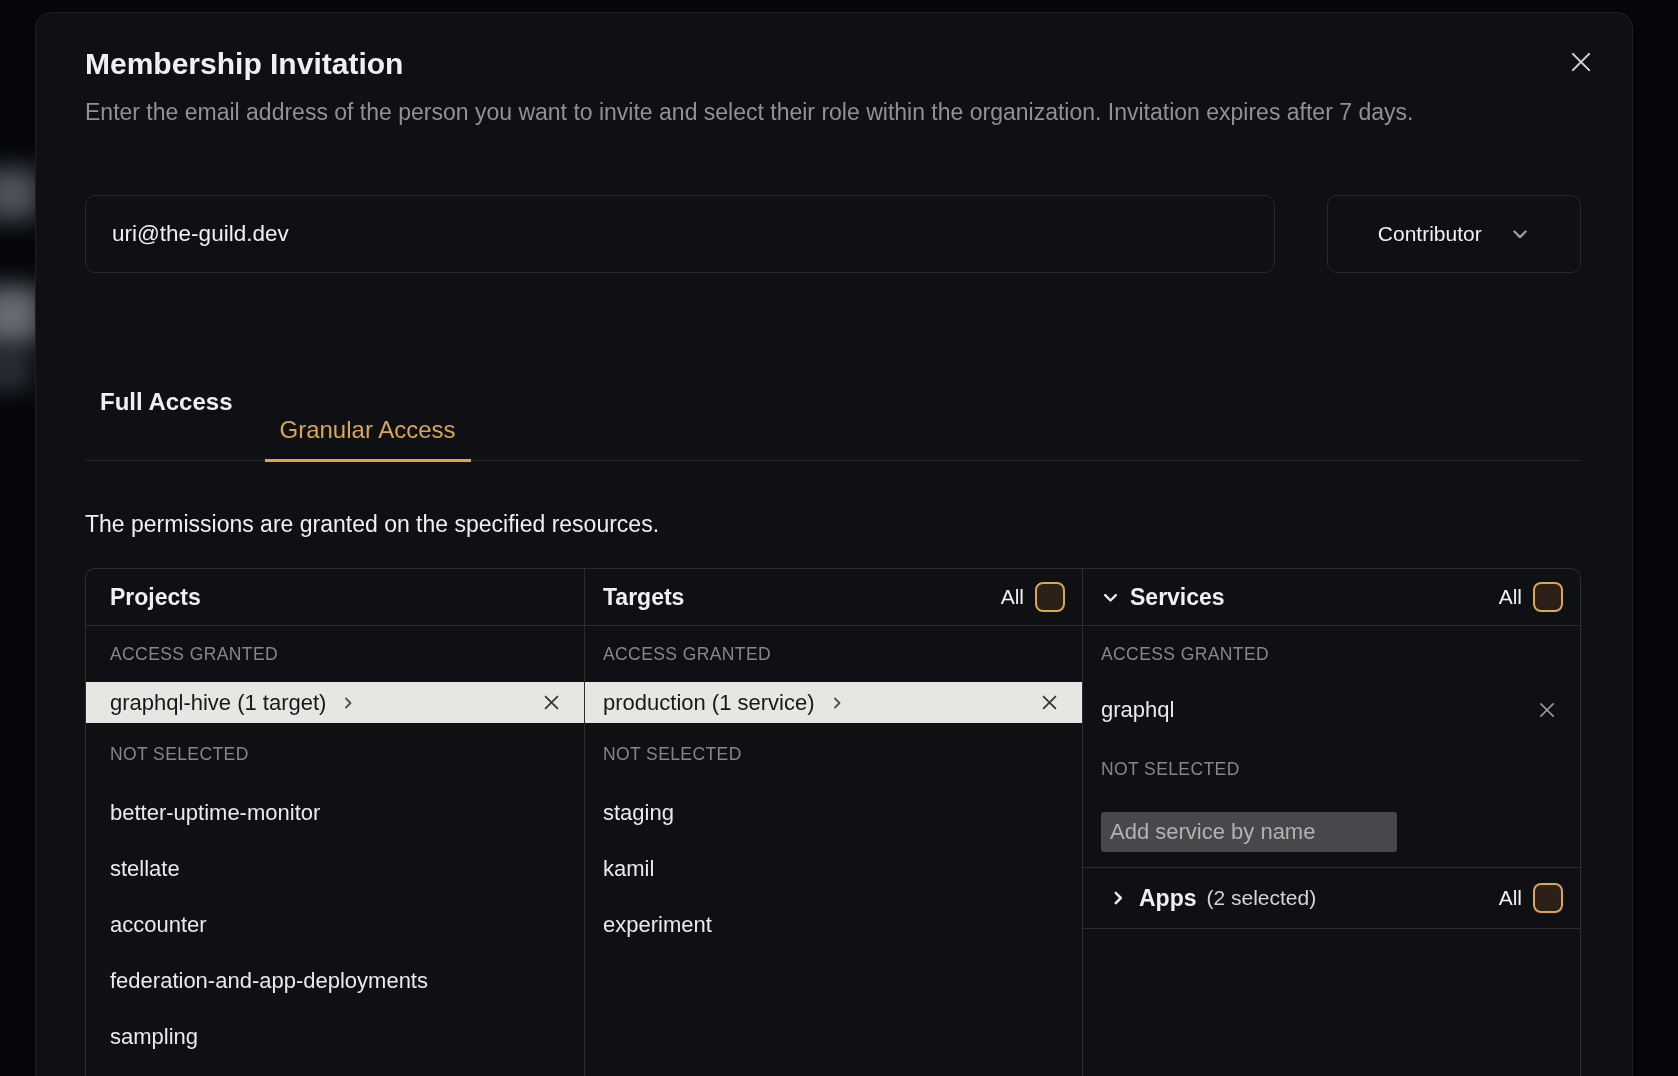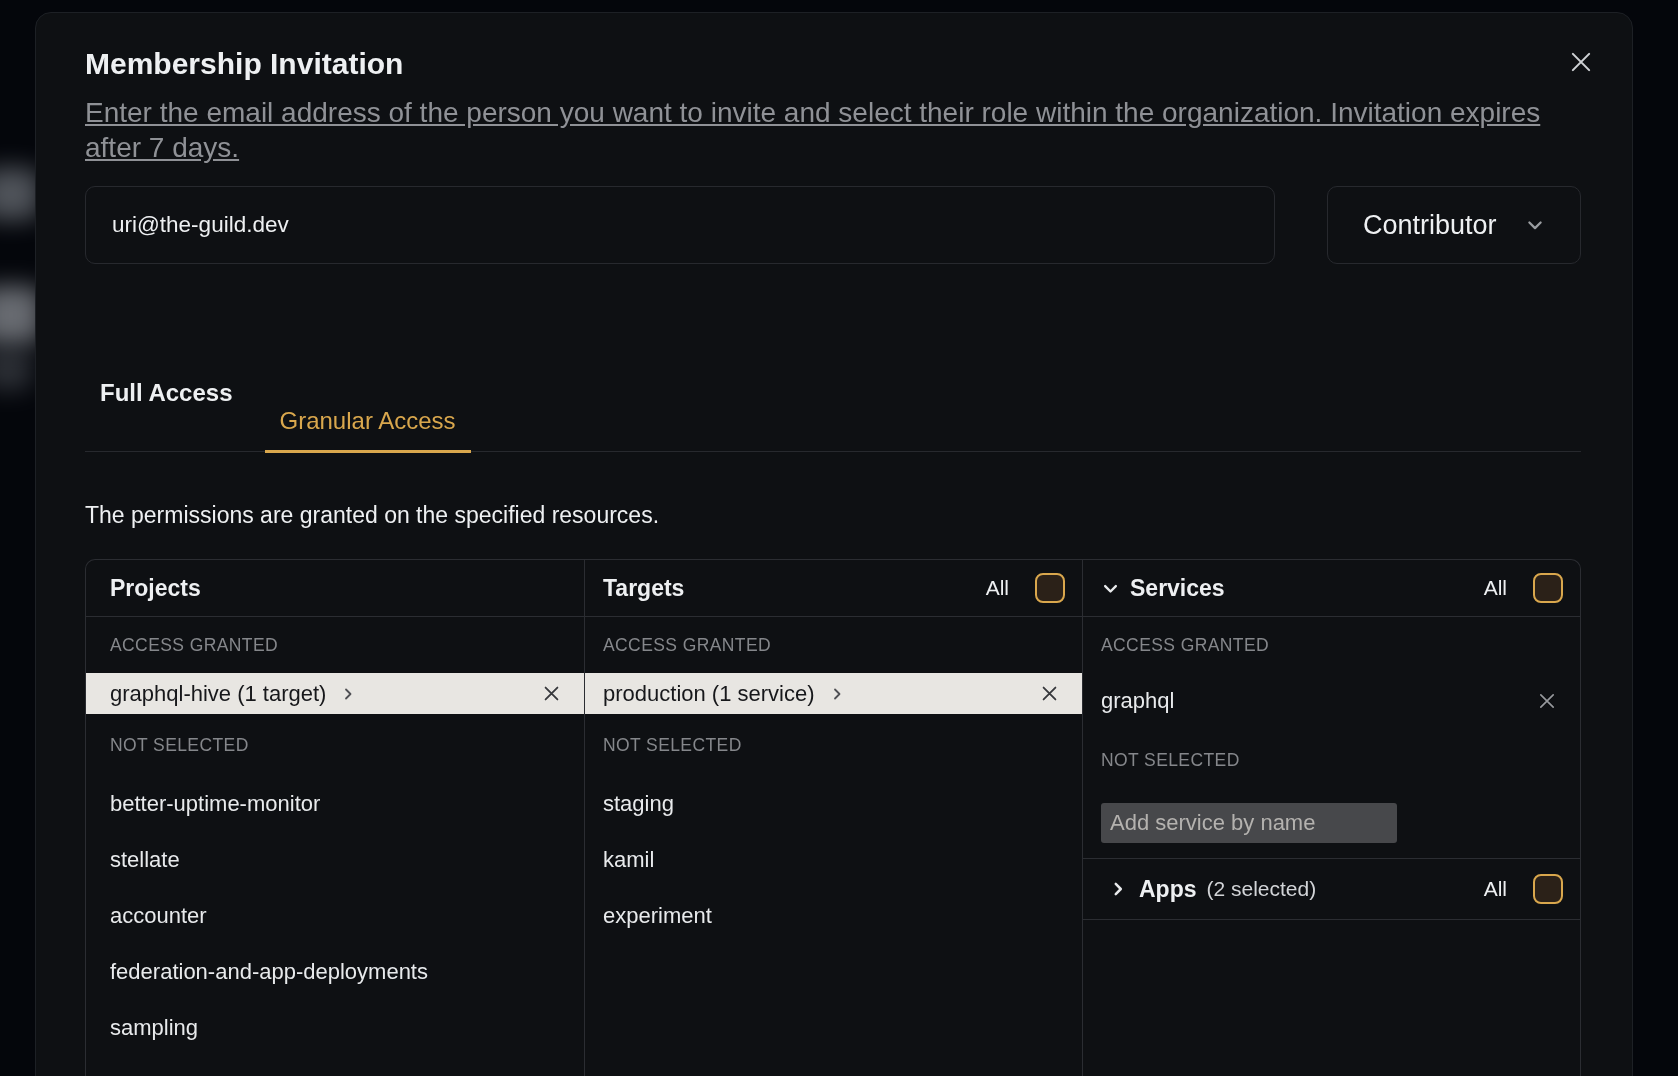--- a/index.html
+++ b/index.html
@@ -30,32 +30,32 @@
   .modal{
     position:absolute;left:35px;top:12px;width:1598px;height:1200px;
     background:var(--modal-bg);border:1px solid #1d2025;border-radius:16px;
     padding:0 51px 0 49px;
   }
   .close-btn{
     position:absolute;top:34px;right:36px;width:30px;height:30px;
     background:none;border:none;cursor:pointer;display:flex;align-items:center;justify-content:center;
   }
   h1.title{margin-top:32px;font-size:30px;line-height:38px;font-weight:700;color:var(--text);}
-  p.desc{margin-top:12px;font-size:28px;line-height:35px;color:var(--muted);max-width:1498px;text-decoration:underline;}
-
-  .invite-row{margin-top:21px;display:flex;align-items:flex-end;}
+  p.desc{margin-top:12px;font-size:23px;line-height:35px;color:var(--muted);max-width:1498px;}
+
+  .invite-row{margin-top:65px;display:flex;align-items:flex-end;}
   .email-input{
     width:1192px;height:78px;background:transparent;border:1px solid var(--border);
     border-radius:10px;padding:0 26px;font-size:22.5px;color:var(--text);
     font-family:"Liberation Sans","DejaVu Sans",sans-serif;outline:none;
   }
   .role-select{
     width:255px;height:78px;margin-left:52px;background:transparent;border:1px solid var(--border);
     border-radius:10px;display:flex;align-items:center;justify-content:center;gap:28px;
-    font-size:27px;color:var(--text);cursor:pointer;
+    font-size:21px;color:var(--text);cursor:pointer;
     font-family:"Liberation Sans","DejaVu Sans",sans-serif;
   }
 
   .tabs{margin-top:115px;display:flex;border-bottom:1px solid var(--border);gap:17px;}
   .tab{padding:0 15px 15px;font-size:24px;font-weight:700;color:var(--text);cursor:pointer;}
   .tab.active{color:var(--accent);font-weight:400;border-bottom:3px solid var(--accent);margin-bottom:-2px;margin-top:28px;}
 
   .note{margin-top:50px;font-size:23px;color:var(--text);}
 
   .res-table{
@@ -65,21 +65,21 @@
   }
   .col{--pad:24px;min-width:0;}
   .col + .col{border-left:1px solid var(--table-border);}
   .col.targets,.col.services{--pad:18px;}
   .col-header{
     height:57px;border-bottom:1px solid var(--table-border);
     display:flex;align-items:center;padding:0 17px 0 var(--pad);
   }
   .h-label{font-size:23px;font-weight:700;color:var(--text);}
   .h-spacer{flex:1;}
-  .all-wrap{display:flex;align-items:center;gap:26px;}
+  .all-wrap{display:flex;align-items:center;gap:11px;}
   .all-label{font-size:21px;color:var(--text);}
   .checkbox{width:30px;height:30px;border:2px solid var(--accent);border-radius:8px;background:#2b2118;cursor:pointer;flex:none;}
 
   .section-label{
     height:56px;display:flex;align-items:center;padding-left:var(--pad);
     font-size:17.5px;letter-spacing:.4px;color:var(--section);
   }
   .section-label.tall{height:62px;}
   .selected-row{
     height:41px;display:flex;align-items:center;background:var(--sel-bg);color:var(--sel-text);

